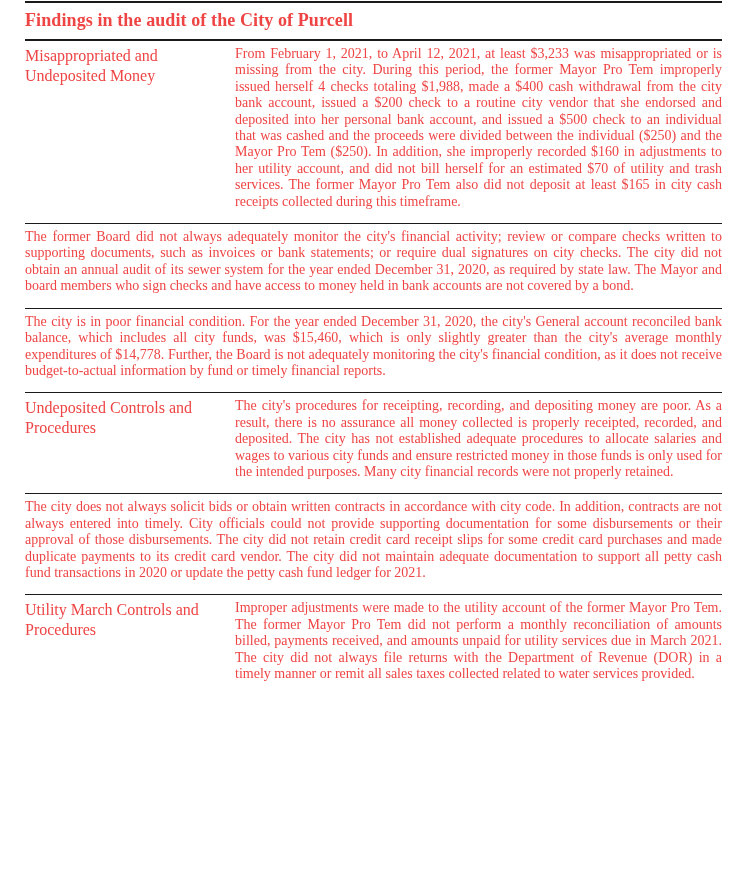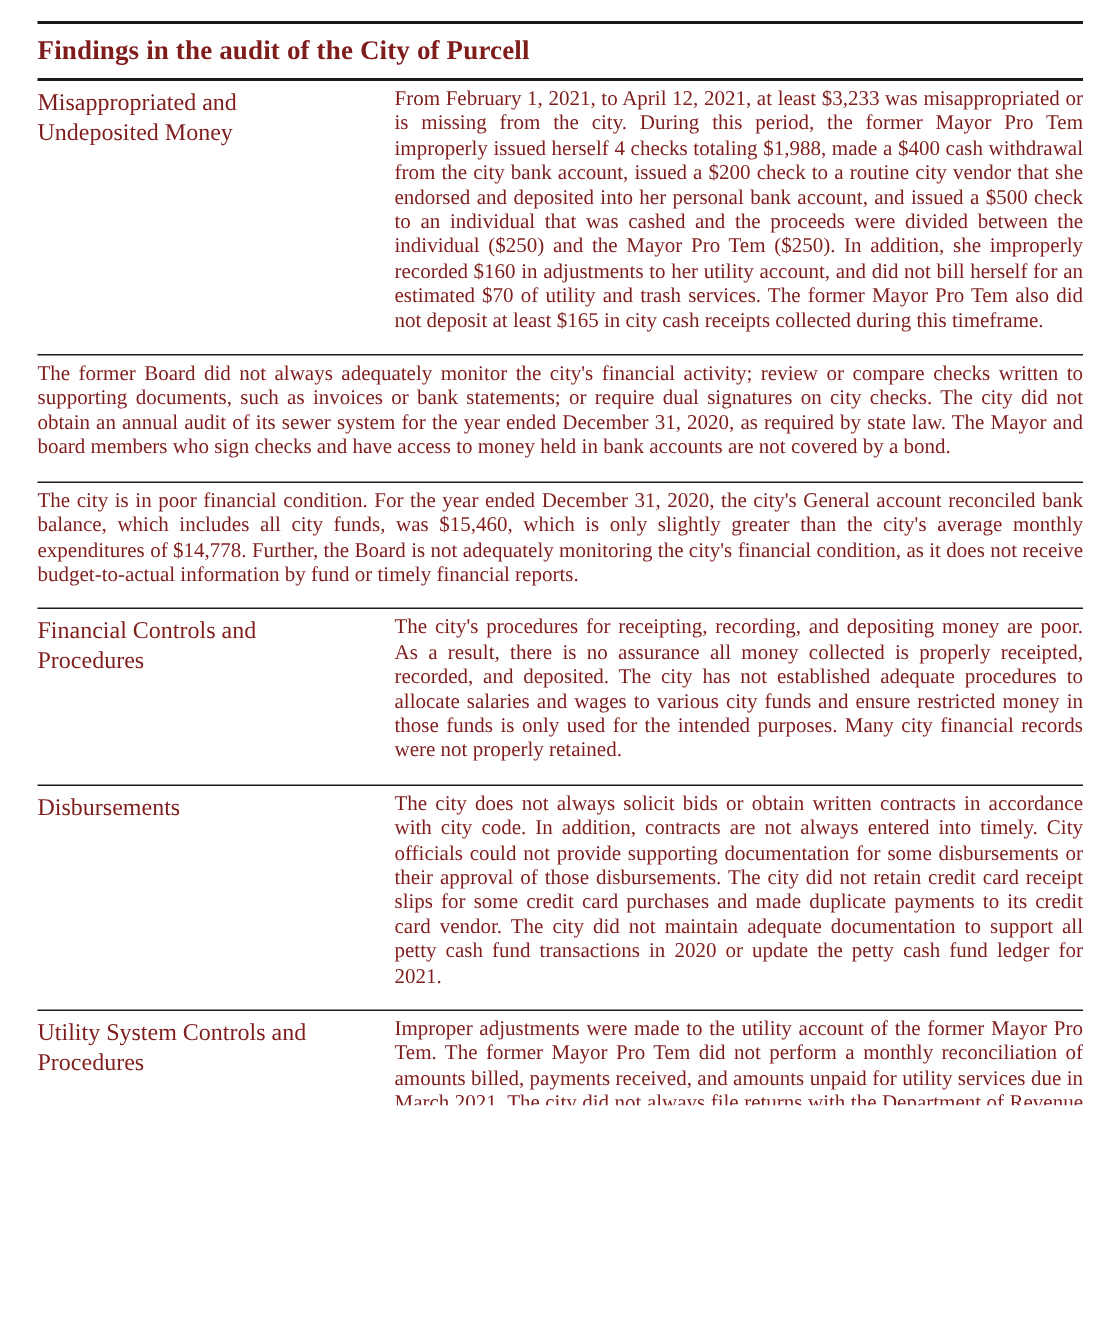--- a/index.html
+++ b/index.html
@@ -6,23 +6,23 @@
     margin: 0;
     padding: 0;
     background: #ffffff;
   }
   .page {
     position: relative;
     width: 731px;
     height: 737px;
     box-sizing: border-box;
     background: #ffffff;
-    padding: 14px 9px 0 25px;
+    padding: 1px 9px 0 25px;
     font-family: "Liberation Serif", serif;
-    color: #7f1d1d;
+    color: #ef4444;
     overflow: hidden;
   }
   .title-block {
     border-top: 2px solid #1a1a1a;
     border-bottom: 2px solid #1a1a1a;
     padding: 7px 0 8px 0;
   }
   .page-title {
     font-size: 18px;
     font-weight: bold;
@@ -31,21 +31,20 @@
   }
   .findings {
     width: 100%;
   }
   .finding {
     display: flex;
     flex-direction: row;
     align-items: flex-start;
     padding: 5px 0 13px 0;
     border-bottom: 1.5px solid #1a1a1a;
-    gap: 28px;
   }
   .finding:last-child {
     border-bottom: none;
   }
   .finding-heading {
     flex: 0 0 210px;
     width: 210px;
     box-sizing: border-box;
     padding-right: 14px;
     font-size: 16px;
@@ -76,29 +75,28 @@
 
     <div class="finding">
       <div class="finding-body">The former Board did not always adequately monitor the city's financial activity; review or compare checks written to supporting documents, such as invoices or bank statements; or require dual signatures on city checks. The city did not obtain an annual audit of its sewer system for the year ended December 31, 2020, as required by state law. The Mayor and board members who sign checks and have access to money held in bank accounts are not covered by a bond.</div>
     </div>
 
     <div class="finding">
       <div class="finding-body">The city is in poor financial condition. For the year ended December 31, 2020, the city's General account reconciled bank balance, which includes all city funds, was $15,460, which is only slightly greater than the city's average monthly expenditures of $14,778. Further, the Board is not adequately monitoring the city's financial condition, as it does not receive budget-to-actual information by fund or timely financial reports.</div>
     </div>
 
     <div class="finding">
-      <div class="finding-heading">Financial Controls and Procedures</div>
+      <div class="finding-heading">Undeposited Controls and Procedures</div>
       <div class="finding-body">The city's procedures for receipting, recording, and depositing money are poor. As a result, there is no assurance all money collected is properly receipted, recorded, and deposited. The city has not established adequate procedures to allocate salaries and wages to various city funds and ensure restricted money in those funds is only used for the intended purposes. Many city financial records were not properly retained.</div>
     </div>
 
     <div class="finding">
-      <div class="finding-heading">Disbursements</div>
       <div class="finding-body">The city does not always solicit bids or obtain written contracts in accordance with city code. In addition, contracts are not always entered into timely. City officials could not provide supporting documentation for some disbursements or their approval of those disbursements. The city did not retain credit card receipt slips for some credit card purchases and made duplicate payments to its credit card vendor. The city did not maintain adequate documentation to support all petty cash fund transactions in 2020 or update the petty cash fund ledger for 2021.</div>
     </div>
 
     <div class="finding">
-      <div class="finding-heading">Utility System Controls and Procedures</div>
+      <div class="finding-heading">Utility March Controls and Procedures</div>
       <div class="finding-body">Improper adjustments were made to the utility account of the former Mayor Pro Tem. The former Mayor Pro Tem did not perform a monthly reconciliation of amounts billed, payments received, and amounts unpaid for utility services due in March 2021. The city did not always file returns with the Department of Revenue (DOR) in a timely manner or remit all sales taxes collected related to water services provided.</div>
     </div>
 
   </div>
 
 </div>
 
 </body></html>

